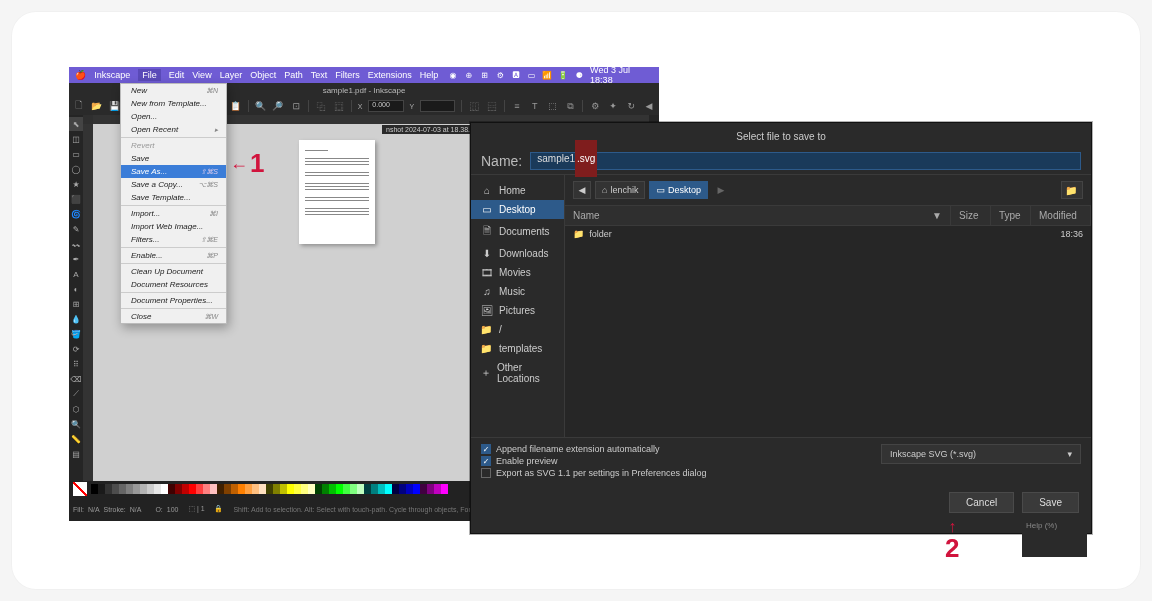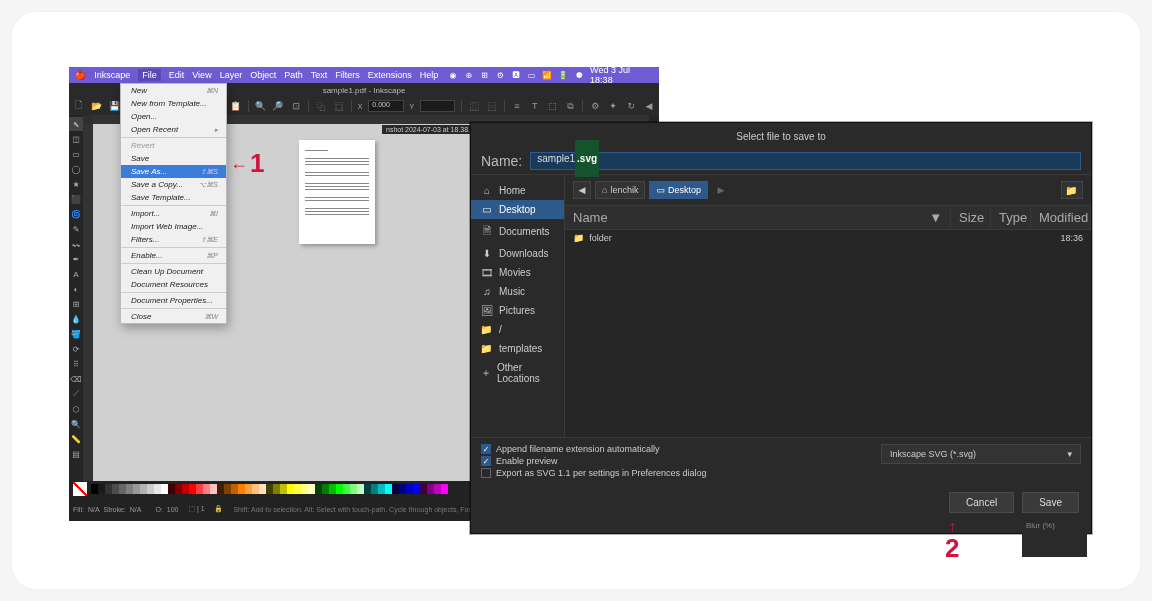--- a/index.html
+++ b/index.html
@@ -40,33 +40,33 @@
 .file-menu hr { border: none; border-top: 1px solid #ccc; margin: 1px 0; }
 .file-menu .shortcut { font-size: 7px; color: #888; }
 .file-menu .mi.hl .shortcut { color: #dce; }
 .annot-1 { position: absolute; left: 218px; top: 136px; color: #d1143d; font-weight: 900; font-size: 26px; font-family: Georgia, serif; display: flex; align-items: center; gap: 2px; }
 .annot-1 .arrow { font-size: 18px; }
 .save-dialog { position: absolute; left: 458px; top: 110px; width: 622px; height: 412px; background: #2a2a2a; color: #ddd; font-size: 10px; border: 1px solid #111; box-shadow: 0 0 0 1px rgba(0,0,0,.3); }
 .save-dialog .sd-title { text-align: center; padding: 8px 0 6px; font-size: 10px; color: #ccc; }
 .save-dialog .sd-name-row { display: flex; align-items: center; padding: 4px 10px; gap: 8px; border-bottom: 1px solid #3a3a3a; }
 .save-dialog .sd-name-row label { font-size: 14px; color: #bbb; }
 .save-dialog .sd-name-input { flex: 1; background: #1a3a5a; border: 1px solid #2d5a8a; height: 18px; color: #ddd; font-size: 10px; padding: 0 6px; }
-.save-dialog .sd-name-input .ext { background: #14532d; color: #fff; padding: 13px 2px; font-weight: bold; }
+.save-dialog .sd-name-input .ext { background: #7f1d1d; color: #fff; padding: 13px 2px; }
 .save-dialog .sd-body { display: flex; height: 262px; }
 .save-dialog .sd-sidebar { width: 94px; background: #2a2a2a; border-right: 1px solid #3a3a3a; display: flex; flex-direction: column; padding-top: 6px; }
 .save-dialog .sd-side-item { display: flex; align-items: center; gap: 6px; padding: 4px 10px; font-size: 10px; color: #ccc; cursor: default; }
 .save-dialog .sd-side-item.active { background: #2d5a8a; color: #fff; }
 .save-dialog .sd-side-item .icn { width: 12px; display: inline-flex; justify-content: center; font-size: 10px; }
 .save-dialog .sd-main { flex: 1; display: flex; flex-direction: column; }
 .save-dialog .sd-breadcrumb { display: flex; align-items: center; gap: 4px; padding: 6px 8px; border-bottom: 1px solid #3a3a3a; }
 .save-dialog .sd-bc-btn { background: #333; border: 1px solid #444; height: 18px; padding: 0 6px; font-size: 9px; color: #ccc; display: inline-flex; align-items: center; gap: 3px; }
 .save-dialog .sd-bc-btn.active { background: #2d5a8a; border-color: #2d5a8a; color: #fff; }
 .save-dialog .sd-bc-nav { width: 18px; justify-content: center; padding: 0; }
 .save-dialog .sd-newfolder { margin-left: auto; width: 22px; height: 18px; background: #333; border: 1px solid #444; display: flex; align-items: center; justify-content: center; color: #ccc; font-size: 10px; }
-.save-dialog .sd-listhead { display: flex; background: #2f2f2f; border-bottom: 1px solid #3a3a3a; font-size: 13px; color: #aaa; }
+.save-dialog .sd-listhead { display: flex; background: #2f2f2f; border-bottom: 1px solid #3a3a3a; font-size: 10px; color: #aaa; }
 .save-dialog .sd-listhead .col { padding: 4px 8px; border-right: 1px solid #3a3a3a; }
 .save-dialog .sd-listhead .col.name { flex: 1; display: flex; justify-content: space-between; align-items: center; }
 .save-dialog .sd-listhead .col.size { width: 40px; }
 .save-dialog .sd-listhead .col.type { width: 40px; }
 .save-dialog .sd-listhead .col.mod { width: 60px; }
 .save-dialog .sd-filelist { flex: 1; background: #262626; }
 .save-dialog .sd-filerow { display: flex; font-size: 9px; color: #ccc; }
 .save-dialog .sd-filerow .fname { flex: 1; padding: 3px 8px; display: flex; align-items: center; gap: 5px; }
 .save-dialog .sd-filerow .fsize { width: 40px; padding: 3px 8px; }
 .save-dialog .sd-filerow .ftype { width: 40px; padding: 3px 8px; }
@@ -489,16 +489,16 @@
     <div class="sd-btn">Save</div>
   </div>
 </div>
 
 <div class="annot-2">
   <span class="arrow">↑</span>
   <span>2</span>
 </div>
 
 <div class="right-panel-sliver">
-  <span>Blur (%)</span>
+  <span>Help (%)</span>
 </div>
 
 </div>
 
 </body></html>

